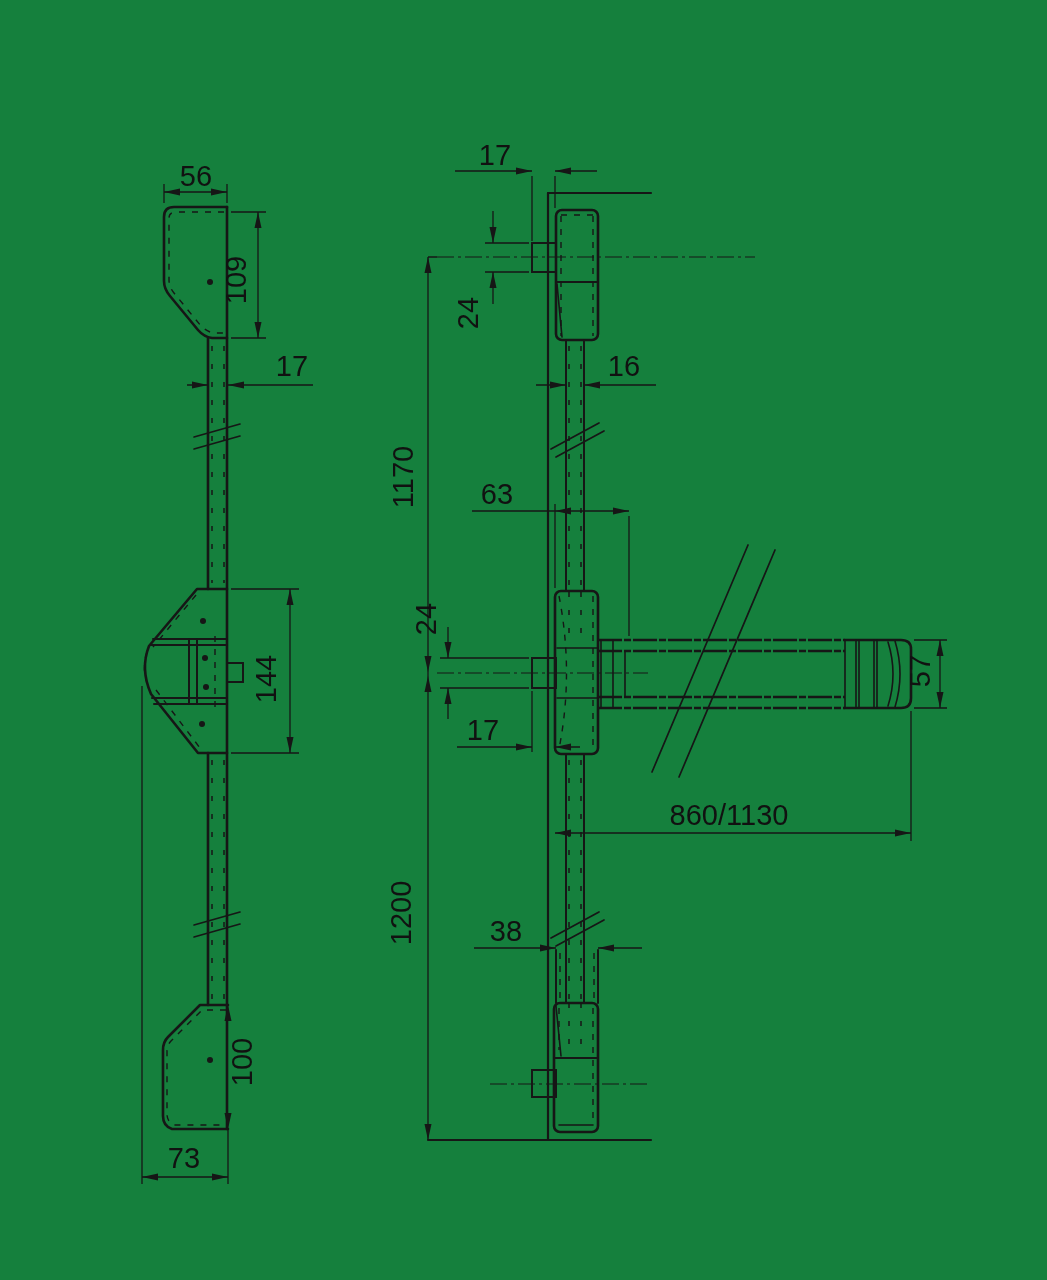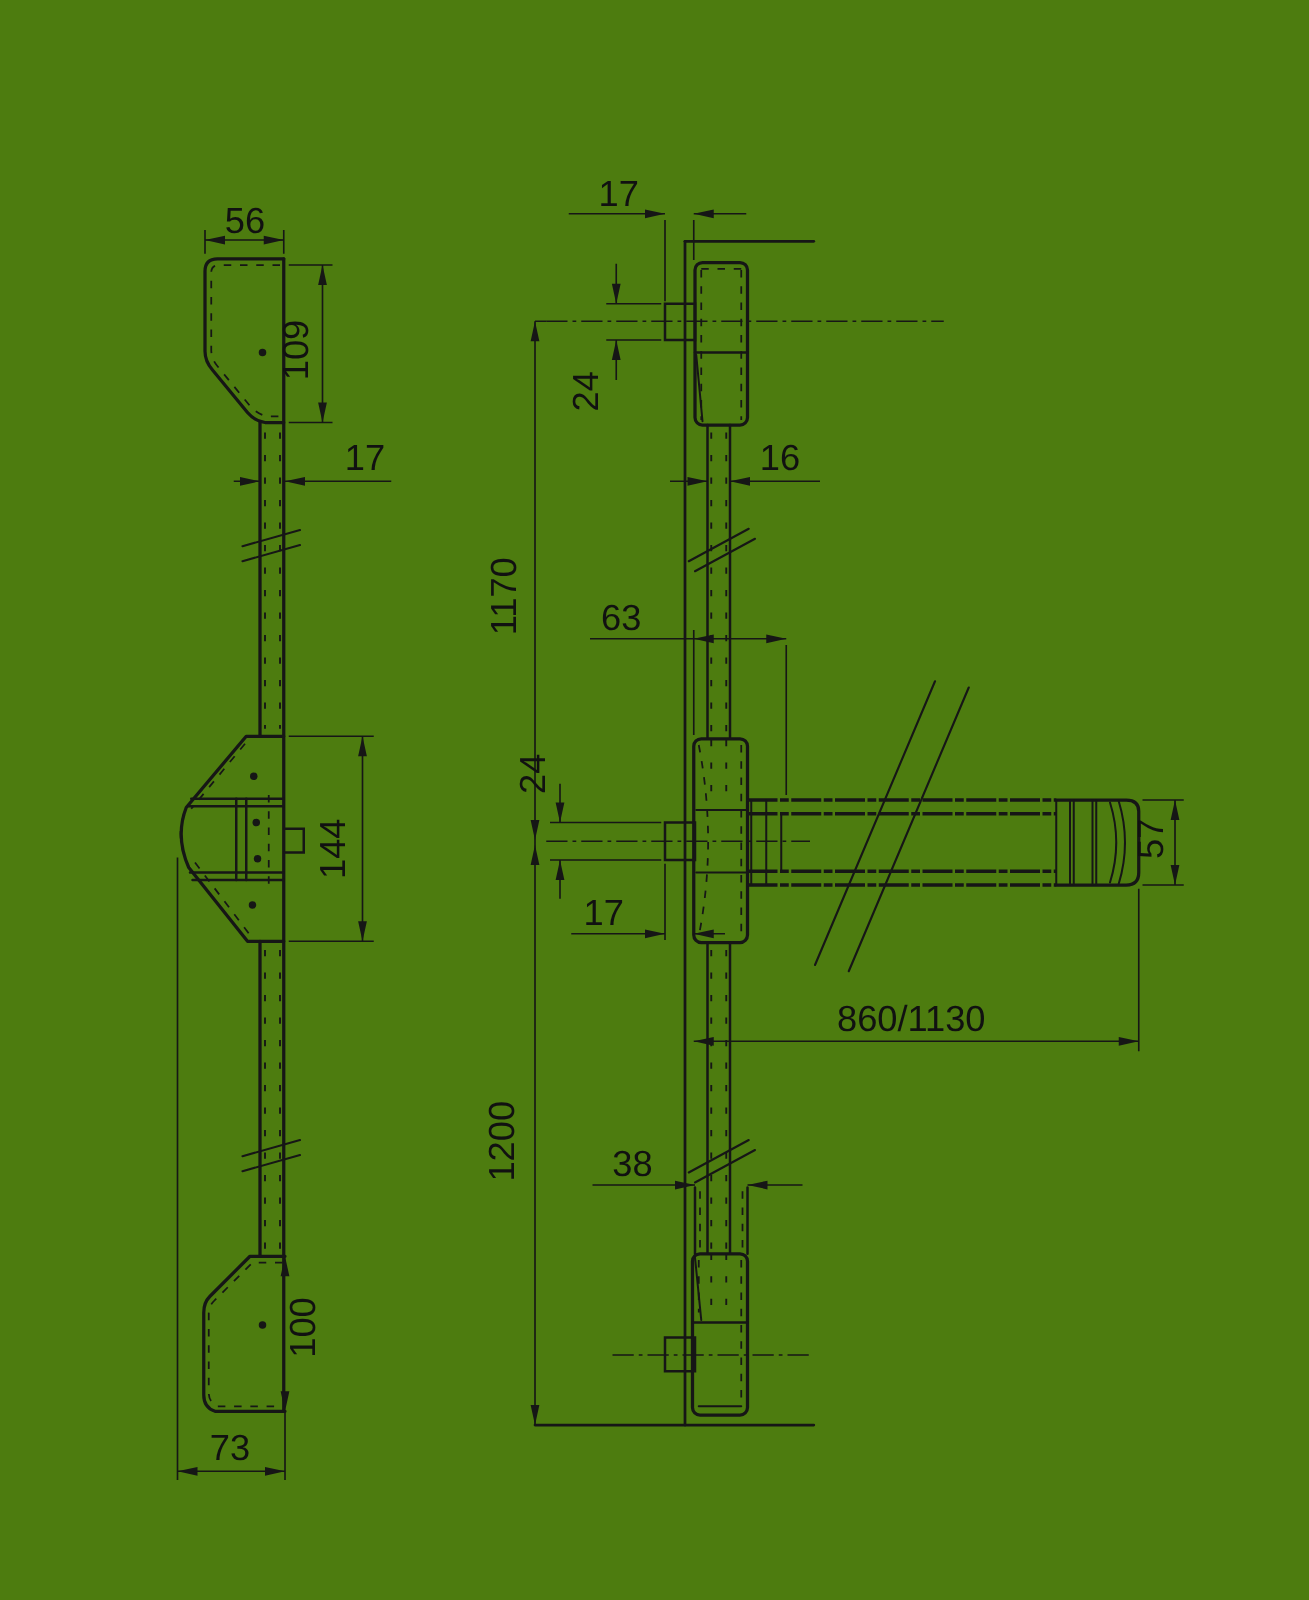--- a/index.html
+++ b/index.html
@@ -1,16 +1,16 @@
 <!DOCTYPE html>
 <html><head>
 <meta charset="utf-8">
 <style>
   html,body{margin:0;padding:0;background:#ffffff;}
-  .page{width:1047px;height:1280px;background:#4d7c0f;position:relative;overflow:hidden;}
+  .page{width:1047px;height:1280px;background:#15803d;position:relative;overflow:hidden;}
   svg{display:block;}
   
   .ol  {stroke:#161616;stroke-width:2.6;fill:none;stroke-linecap:round;stroke-linejoin:round;}
   .ol2 {stroke:#161616;stroke-width:2;fill:none;stroke-linecap:round;}
   .ol3 {stroke:#161616;stroke-width:1.6;fill:none;stroke-linecap:round;}
   .edge{stroke:#161616;stroke-width:2.2;fill:none;stroke-linecap:round;}
   .thin{stroke:#161616;stroke-width:1.3;fill:none;}
   .dash{stroke:#161616;stroke-width:1.4;fill:none;stroke-dasharray:6 7;}
   .hid {stroke:#161616;stroke-width:1.5;fill:none;stroke-dasharray:5 13;}
   .cl  {stroke:#161616;stroke-width:1.2;fill:none;stroke-dasharray:17 4 3 4;}

